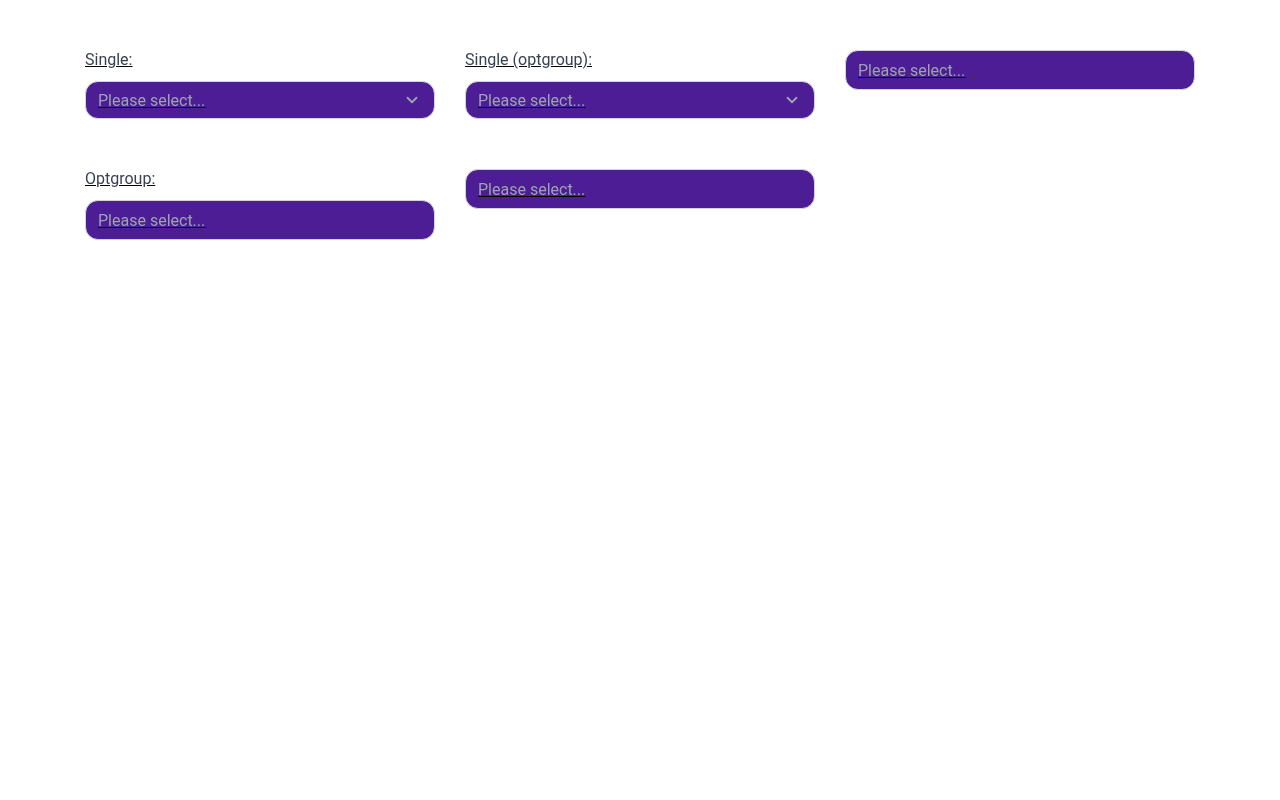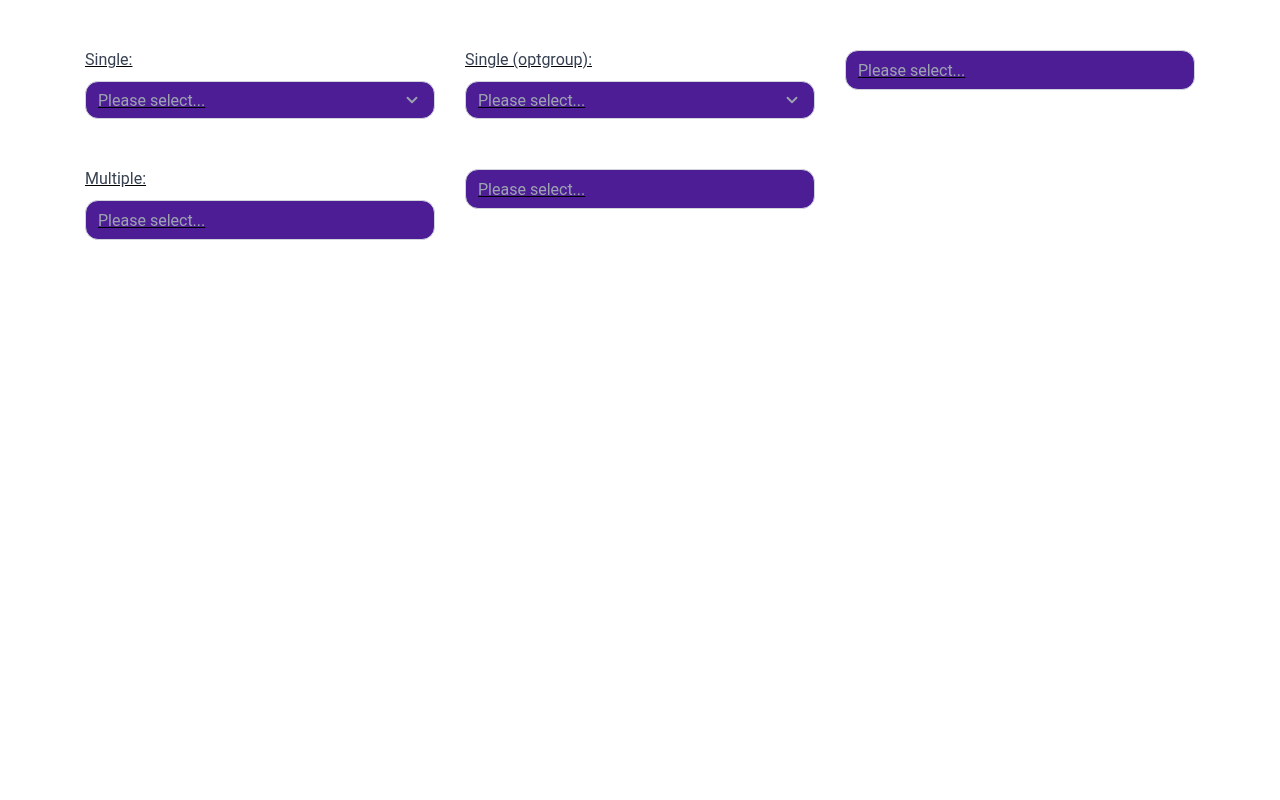--- a/index.html
+++ b/index.html
@@ -92,21 +92,21 @@
     </div>
   </div>
 
   <div class="field">
     <div class="select-box multiple">
       <span class="placeholder">Please select...</span>
     </div>
   </div>
 
   <div class="field">
-    <label class="field-label">Multiple:</label>
+    <label class="field-label">Optgroup:</label>
     <div class="select-box multiple">
       <span class="placeholder">Please select...</span>
     </div>
   </div>
 
   <div class="field">
     <div class="select-box multiple">
       <span class="placeholder">Please select...</span>
     </div>
   </div>

